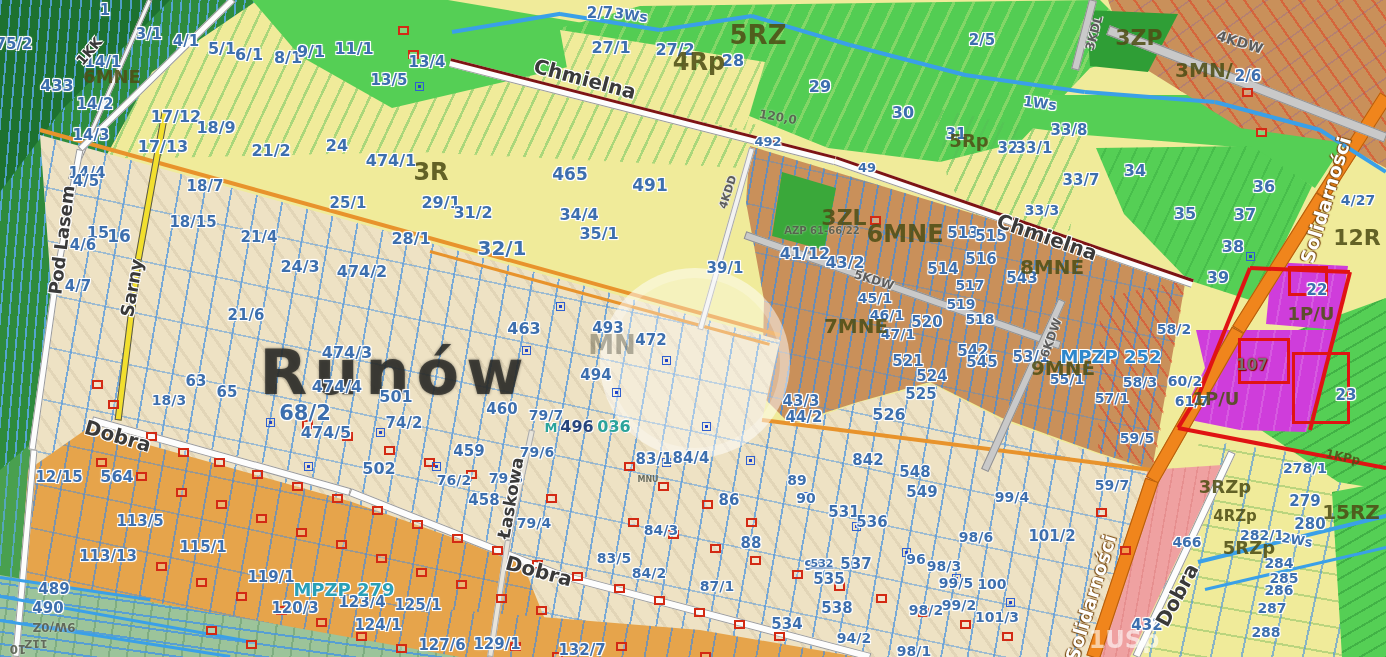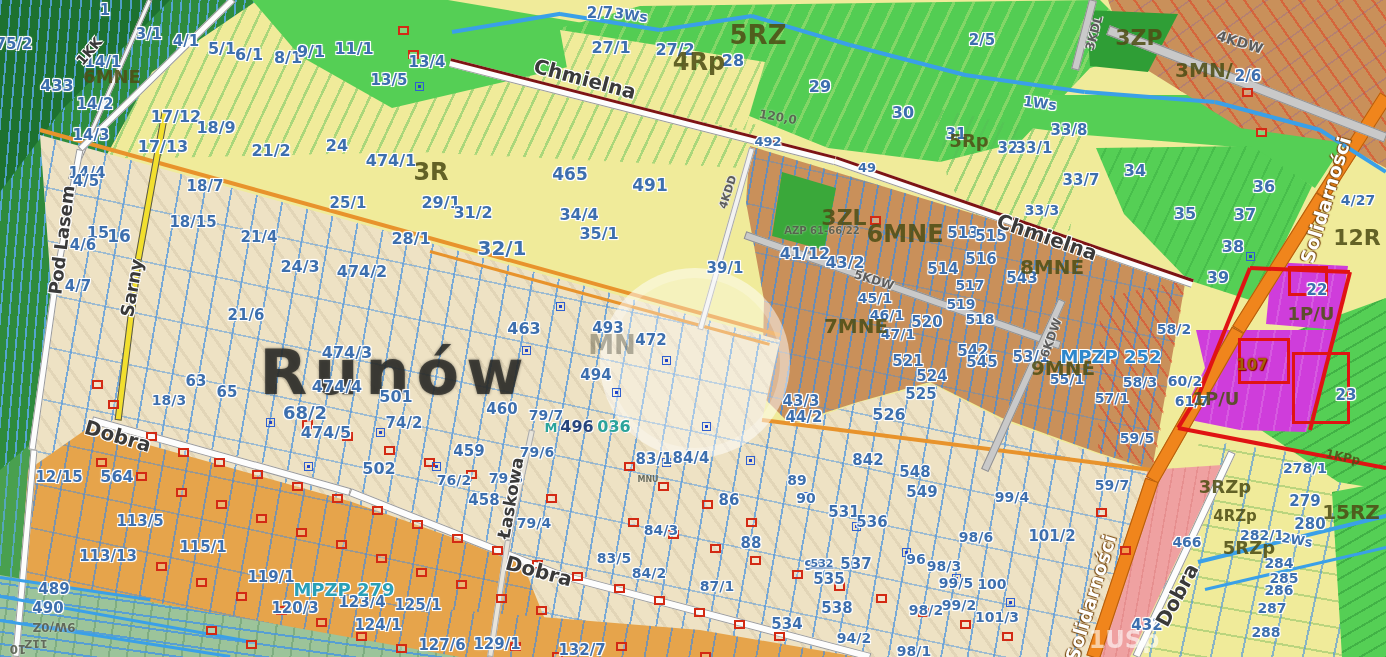--- a/index.html
+++ b/index.html
@@ -12,21 +12,21 @@
   .lb{white-space:nowrap;font-weight:bold;transform:translate(-50%,-50%);line-height:1;pointer-events:none;}
   .c-p,.c-w{color:#3d6fae;text-shadow:1px 1px 0 #fff,-1px -1px 0 #fff,1px -1px 0 #fff,-1px 1px 0 #fff,0 0 3px #fff;}
   .c-z{color:rgba(78,78,22,.88);}
   .c-rd{color:#3a3a3a;text-shadow:1px 1px 0 #fff,-1px -1px 0 #fff,1px -1px 0 #fff,-1px 1px 0 #fff;}
   .c-rg{color:#5c5c5c;text-shadow:1px 1px 0 #e8e8e8,-1px -1px 0 #e8e8e8;}
   .c-rw{color:#fff;text-shadow:1px 1px 1px #7a4a10,-1px -1px 1px #7a4a10;}
   .c-mp{color:#2d87cc;text-shadow:1px 1px 0 #fff,-1px -1px 0 #fff,1px -1px 0 #fff,-1px 1px 0 #fff;}
   .c-mpt{color:#2aa0b8;text-shadow:1px 1px 0 #fff,-1px -1px 0 #fff,1px -1px 0 #fff,-1px 1px 0 #fff;}
   .c-tl{color:#2aa39b;text-shadow:1px 1px 0 #fff,-1px -1px 0 #fff;}
   .c-nv{color:#27457c;text-shadow:1px 1px 0 #fff,-1px -1px 0 #fff;}
-  .c-wh{color:#a16207;text-shadow:0 0 2px #a00,1px 1px 1px #800;}
+  .c-wh{color:#737373;text-shadow:0 0 2px #a00,1px 1px 1px #800;}
   .c-za{color:rgba(70,75,60,.8);text-shadow:0 0 2px rgba(255,255,255,.7);}
   .c-zf{color:rgba(255,255,255,.6);}
   .c-wm{color:rgba(60,60,45,.38);}
   .c-wm2{color:rgba(128,138,58,.30);letter-spacing:12px;}
   .place{left:395px;top:372px;font-size:62px;font-weight:bold;color:rgba(42,42,38,.82);
          letter-spacing:7px;transform:translate(-50%,-50%);text-shadow:0 0 3px rgba(42,42,38,.55);}
   .bld{width:11px;height:9px;border:2px solid #d32a14;background:rgba(255,240,230,.25);}
   .mrk{width:9px;height:9px;border:1.5px solid #2f5fd0;
        background:radial-gradient(circle,#2244cc 0 1.5px,transparent 2px);}
 </style>
@@ -406,21 +406,21 @@
       <span class="lb c-p" style="left: 469px; top: 451px; font-size: 15px;">459</span>
       <span class="lb c-p" style="left: 537px; top: 452px; font-size: 14px;">79/6</span>
       <span class="lb c-p" style="left: 506px; top: 478px; font-size: 14px;">79/3</span>
       <span class="lb c-p" style="left: 454px; top: 480px; font-size: 14px;">76/2</span>
       <span class="lb c-p" style="left: 484px; top: 500px; font-size: 15px;">458</span>
       <span class="lb c-p" style="left: 534px; top: 523px; font-size: 14px;">79/4</span>
       <span class="lb c-p" style="left: 347px; top: 353px; font-size: 16px;">474/3</span>
       <span class="lb c-p" style="left: 337px; top: 387px; font-size: 16px;">474/4</span>
       <span class="lb c-p" style="left: 396px; top: 397px; font-size: 16px;">501</span>
       <span class="lb c-p" style="left: 404px; top: 423px; font-size: 15px;">74/2</span>
-      <span class="lb c-p" style="left: 291px; top: 413px; font-size: 18px; padding-left: 28px;">68/2</span>
+      <span class="lb c-p" style="left: 291px; top: 413px; font-size: 21px; padding-left: 28px;">68/2</span>
       <span class="lb c-p" style="left: 326px; top: 433px; font-size: 16px;">474/5</span>
       <span class="lb c-p" style="left: 379px; top: 469px; font-size: 16px;">502</span>
       <span class="lb c-p" style="left: 196px; top: 381px; font-size: 15px;">63</span>
       <span class="lb c-p" style="left: 227px; top: 392px; font-size: 15px;">65</span>
       <span class="lb c-p" style="left: 169px; top: 400px; font-size: 14px;">18/3</span>
       <span class="lb c-p" style="left: 654px; top: 459px; font-size: 15px;">83/1</span>
       <span class="lb c-p" style="left: 691px; top: 458px; font-size: 15px;">84/4</span>
       <span class="lb c-p" style="left: 729px; top: 500px; font-size: 15px;">86</span>
       <span class="lb c-p" style="left: 661px; top: 530px; font-size: 14px;">84/3</span>
       <span class="lb c-p" style="left: 751px; top: 543px; font-size: 15px;">88</span>

